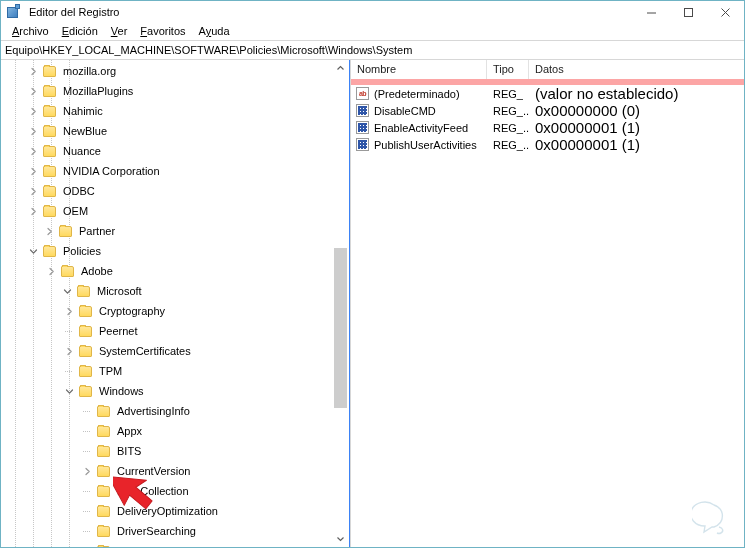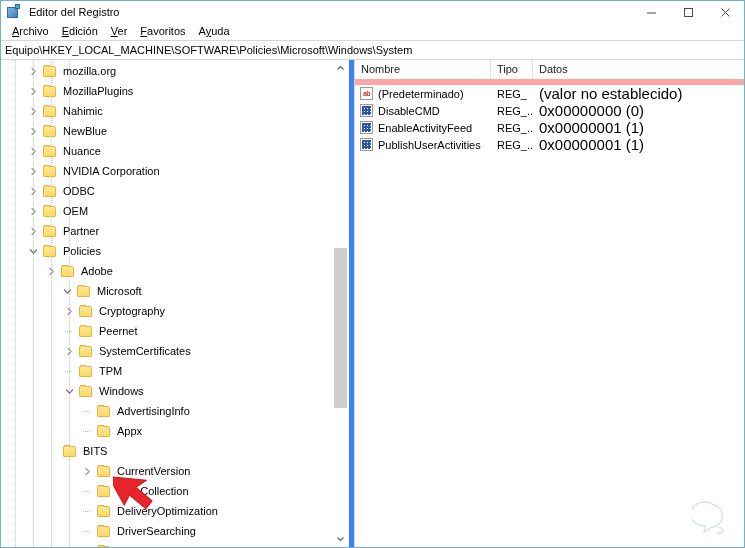--- a/index.html
+++ b/index.html
@@ -127,21 +127,21 @@
     min-height: 0;
     background: #ffffff;
   }
 
   
   .tree-pane {
     width: 348px;
     min-width: 348px;
     position: relative;
     background: #ffffff;
-    border-right: 5px solid #3b82f6;
+    border-right: 1px solid #3b82f6;
     overflow: hidden;
   }
   .tree-viewport {
     position: absolute;
     left: 0; top: 0;
     right: 17px;
     bottom: 0;
     overflow: hidden;
   }
   .tree-rows {
@@ -518,34 +518,34 @@
               <div class="tw-expander">
                 <svg width="9" height="9" viewBox="0 0 9 9">
                   <polyline points="3,1.5 6.2,4.5 3,7.5" fill="none" stroke="#9a9a9a" stroke-width="1.2" stroke-linecap="round" stroke-linejoin="round"></polyline>
                 </svg>
               </div>
               <div class="tw-folder">
                 <div class="folder-glyph"></div>
               </div>
               <span class="tree-label">OEM</span>
             </div>
+            <div class="tree-row" style="padding-left: 40px;">
+              <div class="tw-expander">
+                <svg width="9" height="9" viewBox="0 0 9 9">
+                  <polyline points="3,1.5 6.2,4.5 3,7.5" fill="none" stroke="#9a9a9a" stroke-width="1.2" stroke-linecap="round" stroke-linejoin="round"></polyline>
+                </svg>
+              </div>
+              <div class="tw-folder">
+                <div class="folder-glyph"></div>
+              </div>
+              <span class="tree-label">Partner</span>
+            </div>
             <div class="tree-row" style="padding-left: 24px;">
               <div class="tw-expander">
                 <svg width="9" height="9" viewBox="0 0 9 9">
-                  <polyline points="3,1.5 6.2,4.5 3,7.5" fill="none" stroke="#9a9a9a" stroke-width="1.2" stroke-linecap="round" stroke-linejoin="round"></polyline>
-                </svg>
-              </div>
-              <div class="tw-folder">
-                <div class="folder-glyph"></div>
-              </div>
-              <span class="tree-label">Partner</span>
-            </div>
-            <div class="tree-row" style="padding-left: 24px;">
-              <div class="tw-expander">
-                <svg width="9" height="9" viewBox="0 0 9 9">
                   <polyline points="1.5,3 4.5,6.2 7.5,3" fill="none" stroke="#6d6d6d" stroke-width="1.2" stroke-linecap="round" stroke-linejoin="round"></polyline>
                 </svg>
               </div>
               <div class="tw-folder">
                 <div class="folder-glyph"></div>
               </div>
               <span class="tree-label">Policies</span>
             </div>
             <div class="tree-row" style="padding-left: 42px;">
               <div class="tw-expander">
@@ -623,21 +623,21 @@
               </div>
               <span class="tree-label">AdvertisingInfo</span>
             </div>
             <div class="tree-row" style="padding-left: 78px;">
               <div class="tw-expander"></div>
               <div class="tw-folder">
                 <div class="folder-glyph"></div>
               </div>
               <span class="tree-label">Appx</span>
             </div>
-            <div class="tree-row" style=" margin-left: 44px;">
+            <div class="tree-row" style="padding-left: 78px;">
               <div class="tw-expander"></div>
               <div class="tw-folder">
                 <div class="folder-glyph"></div>
               </div>
               <span class="tree-label">BITS</span>
             </div>
             <div class="tree-row" style="padding-left: 78px;">
               <div class="tw-expander">
                 <svg width="9" height="9" viewBox="0 0 9 9">
                   <polyline points="3,1.5 6.2,4.5 3,7.5" fill="none" stroke="#9a9a9a" stroke-width="1.2" stroke-linecap="round" stroke-linejoin="round"></polyline>

